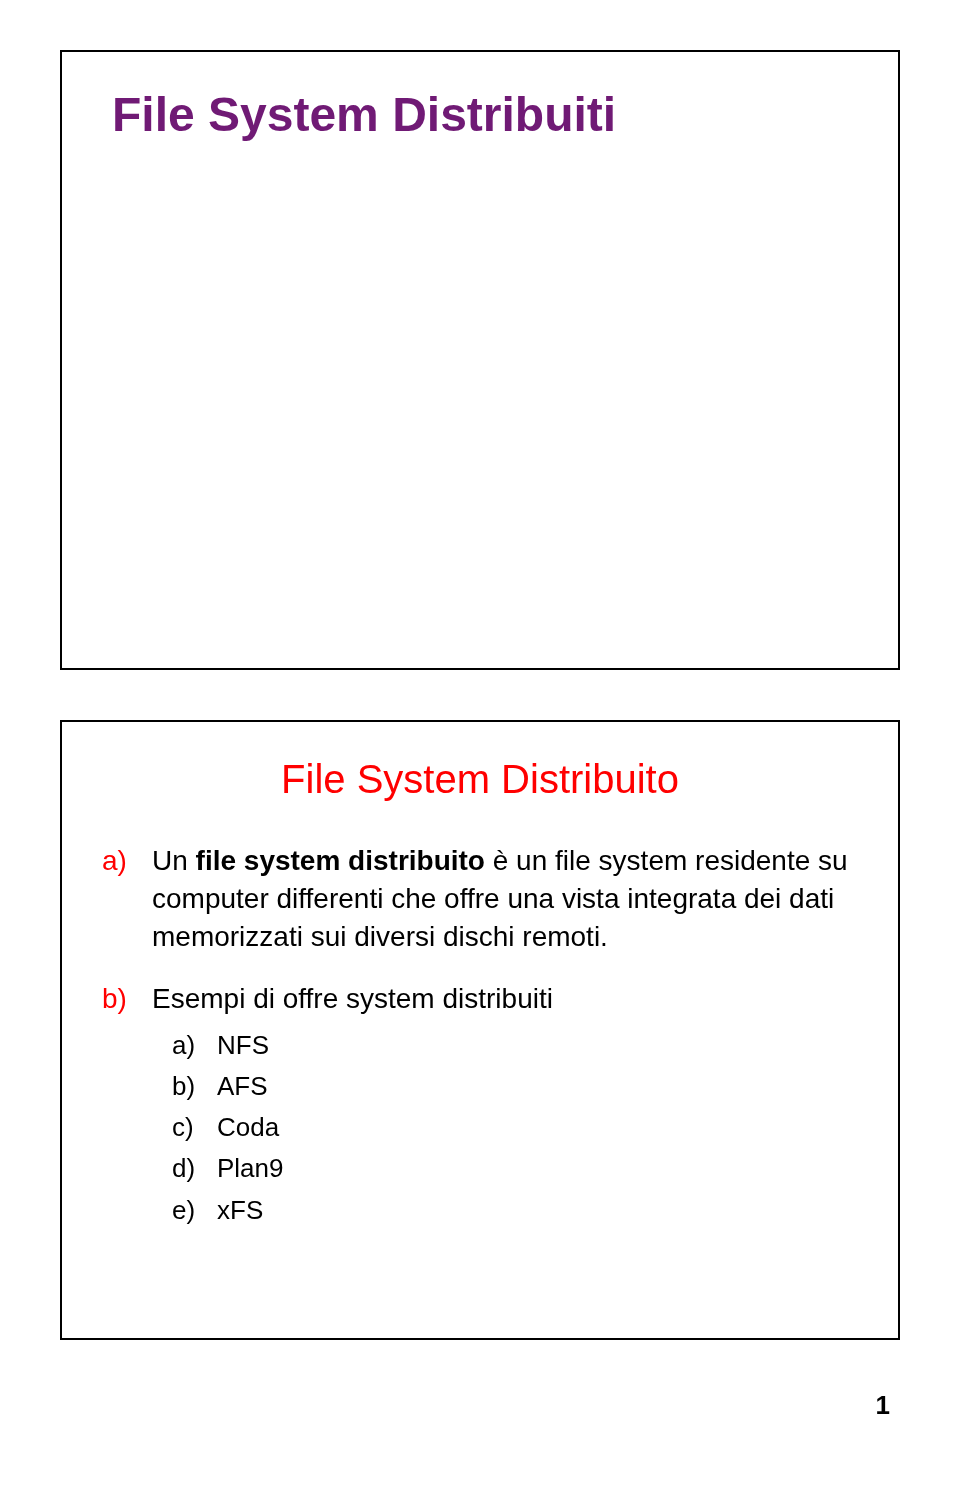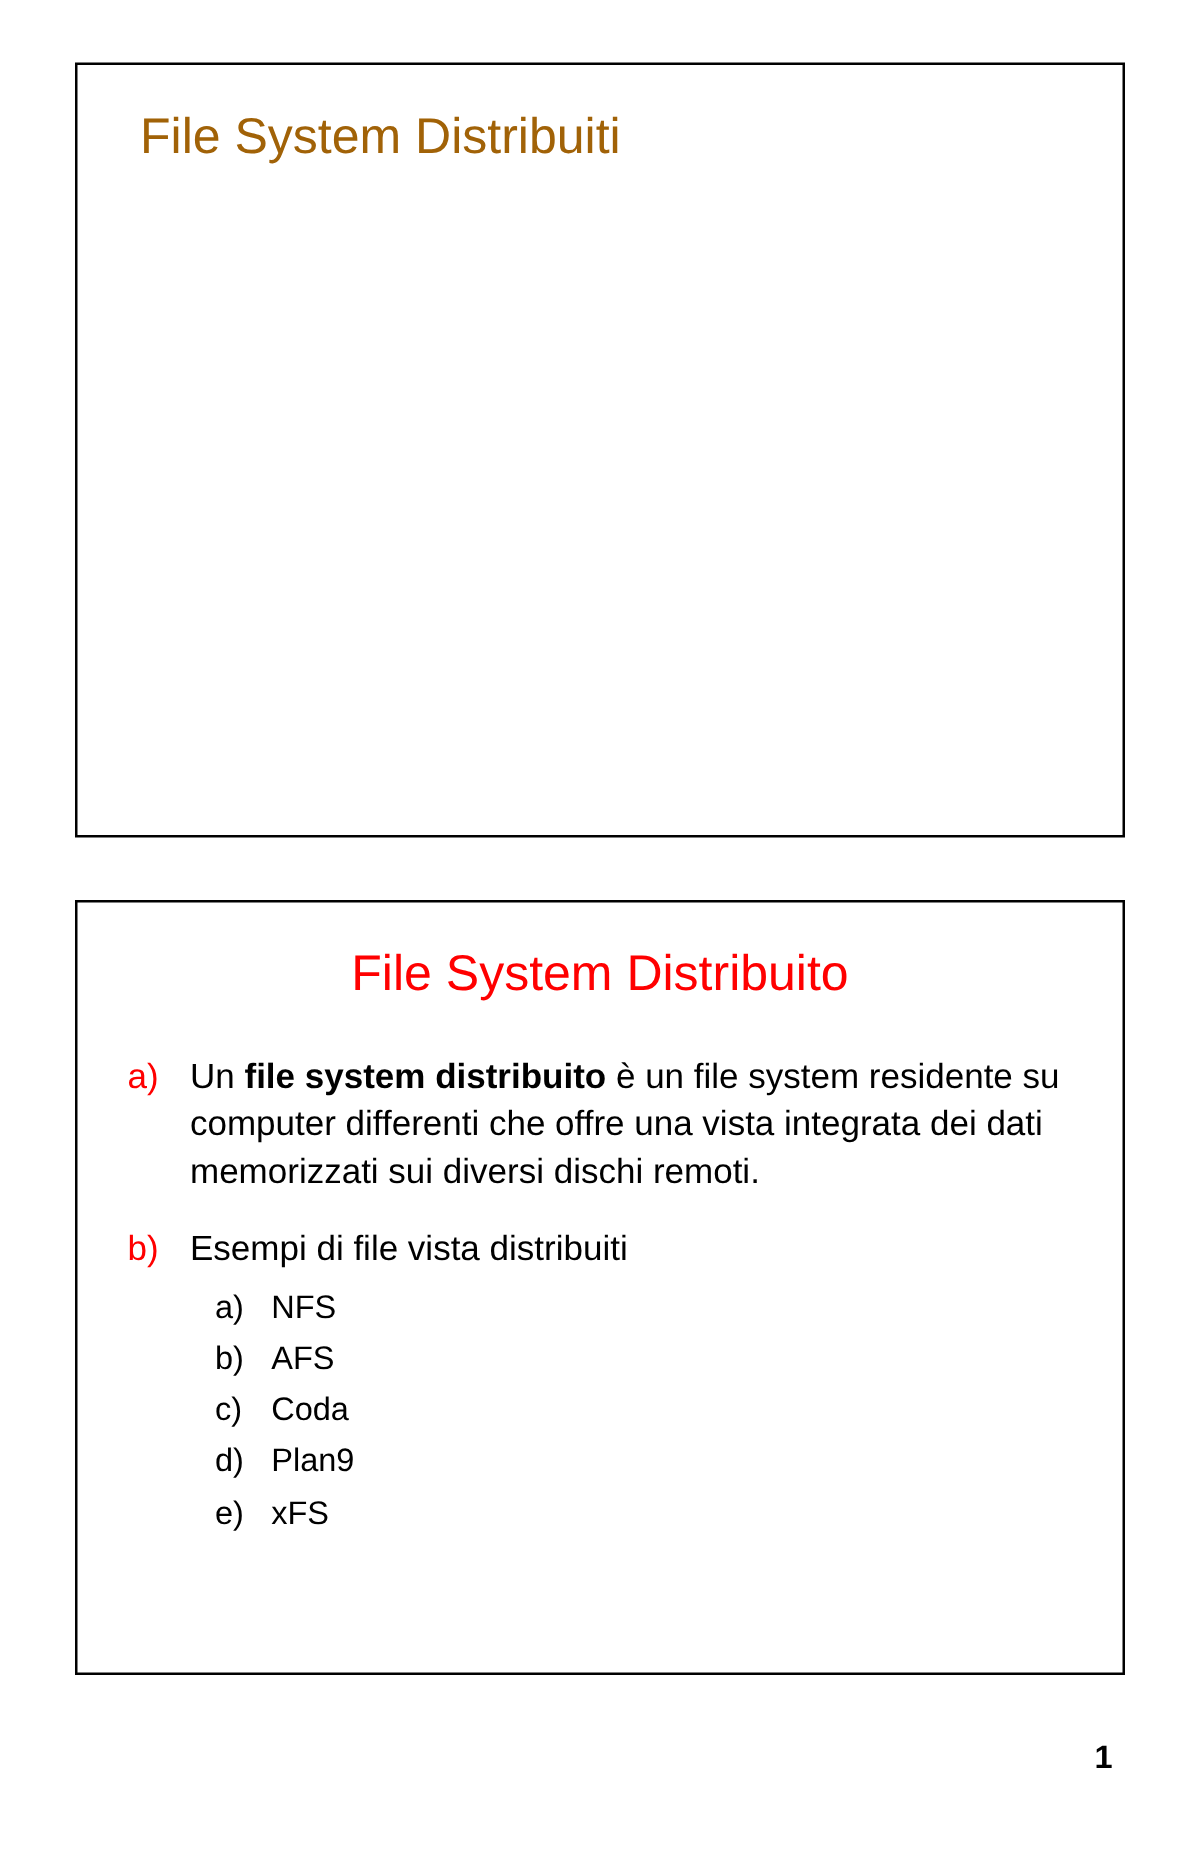--- a/index.html
+++ b/index.html
@@ -21,23 +21,23 @@
     padding: 30px 40px 30px 40px;
     margin-bottom: 50px;
   }
   .slide1 {
     height: 620px;
   }
   .slide2 {
     min-height: 620px;
   }
   .title {
-    color: #a16207;
-    font-size: 40px;
-    font-weight: normal;
+    color: #701a75;
+    font-size: 48px;
+    font-weight: bold;
     margin: 5px 0 0 10px;
   }
   .subtitle {
     color: #ff0000;
     font-size: 40px;
     font-weight: normal;
     text-align: center;
     margin: 5px 0 40px 0;
   }
   .body {
@@ -94,21 +94,21 @@
 
       <div class="item">
         <div class="marker">a)</div>
         <div>
           <span>Un </span><span class="bold">file system distribuito</span><span> è un file system residente su computer differenti che offre una vista integrata dei dati memorizzati sui diversi dischi remoti.</span>
         </div>
       </div>
 
       <div class="item" style="margin-bottom:10px;">
         <div class="marker">b)</div>
-        <div>Esempi di file vista distribuiti</div>
+        <div>Esempi di offre system distribuiti</div>
       </div>
 
       <div class="sublist">
         <div class="subitem">
           <div class="submarker">a)</div>
           <div>NFS</div>
         </div>
         <div class="subitem">
           <div class="submarker">b)</div>
           <div>AFS</div>

